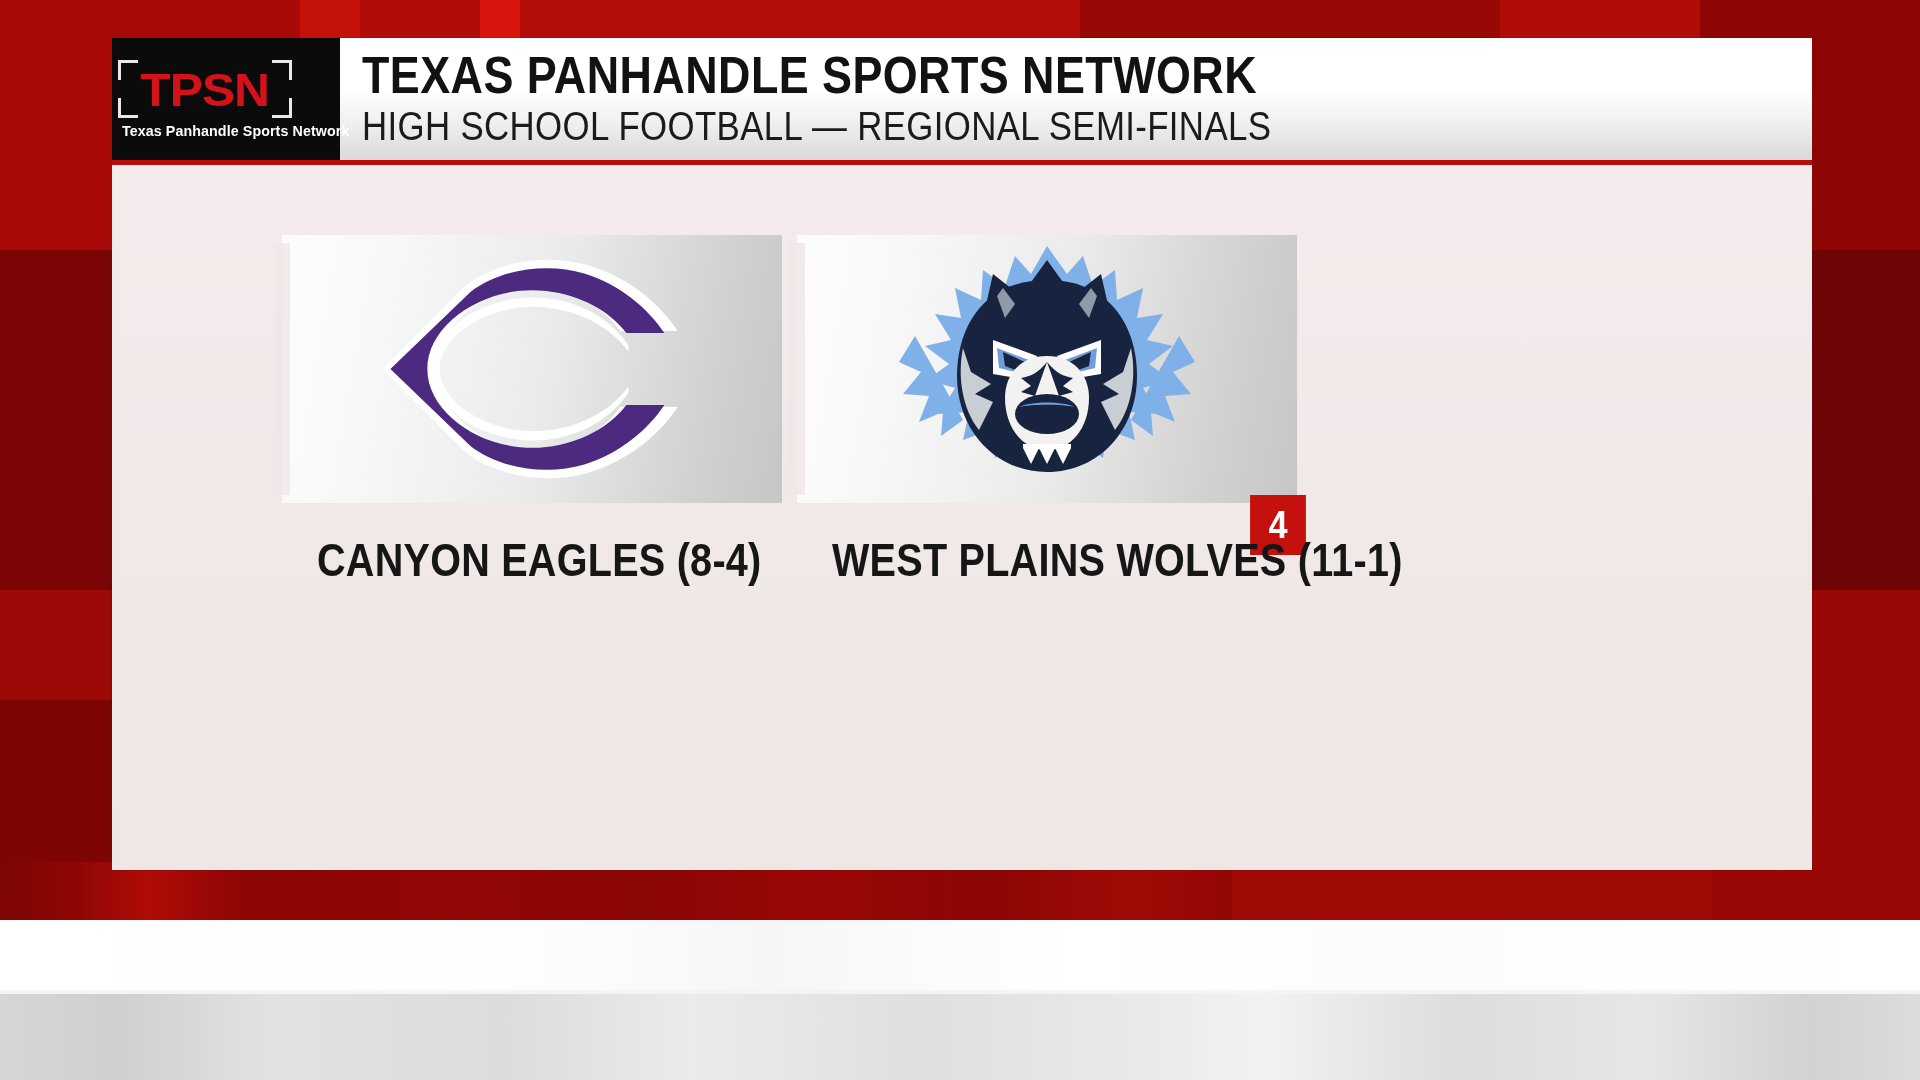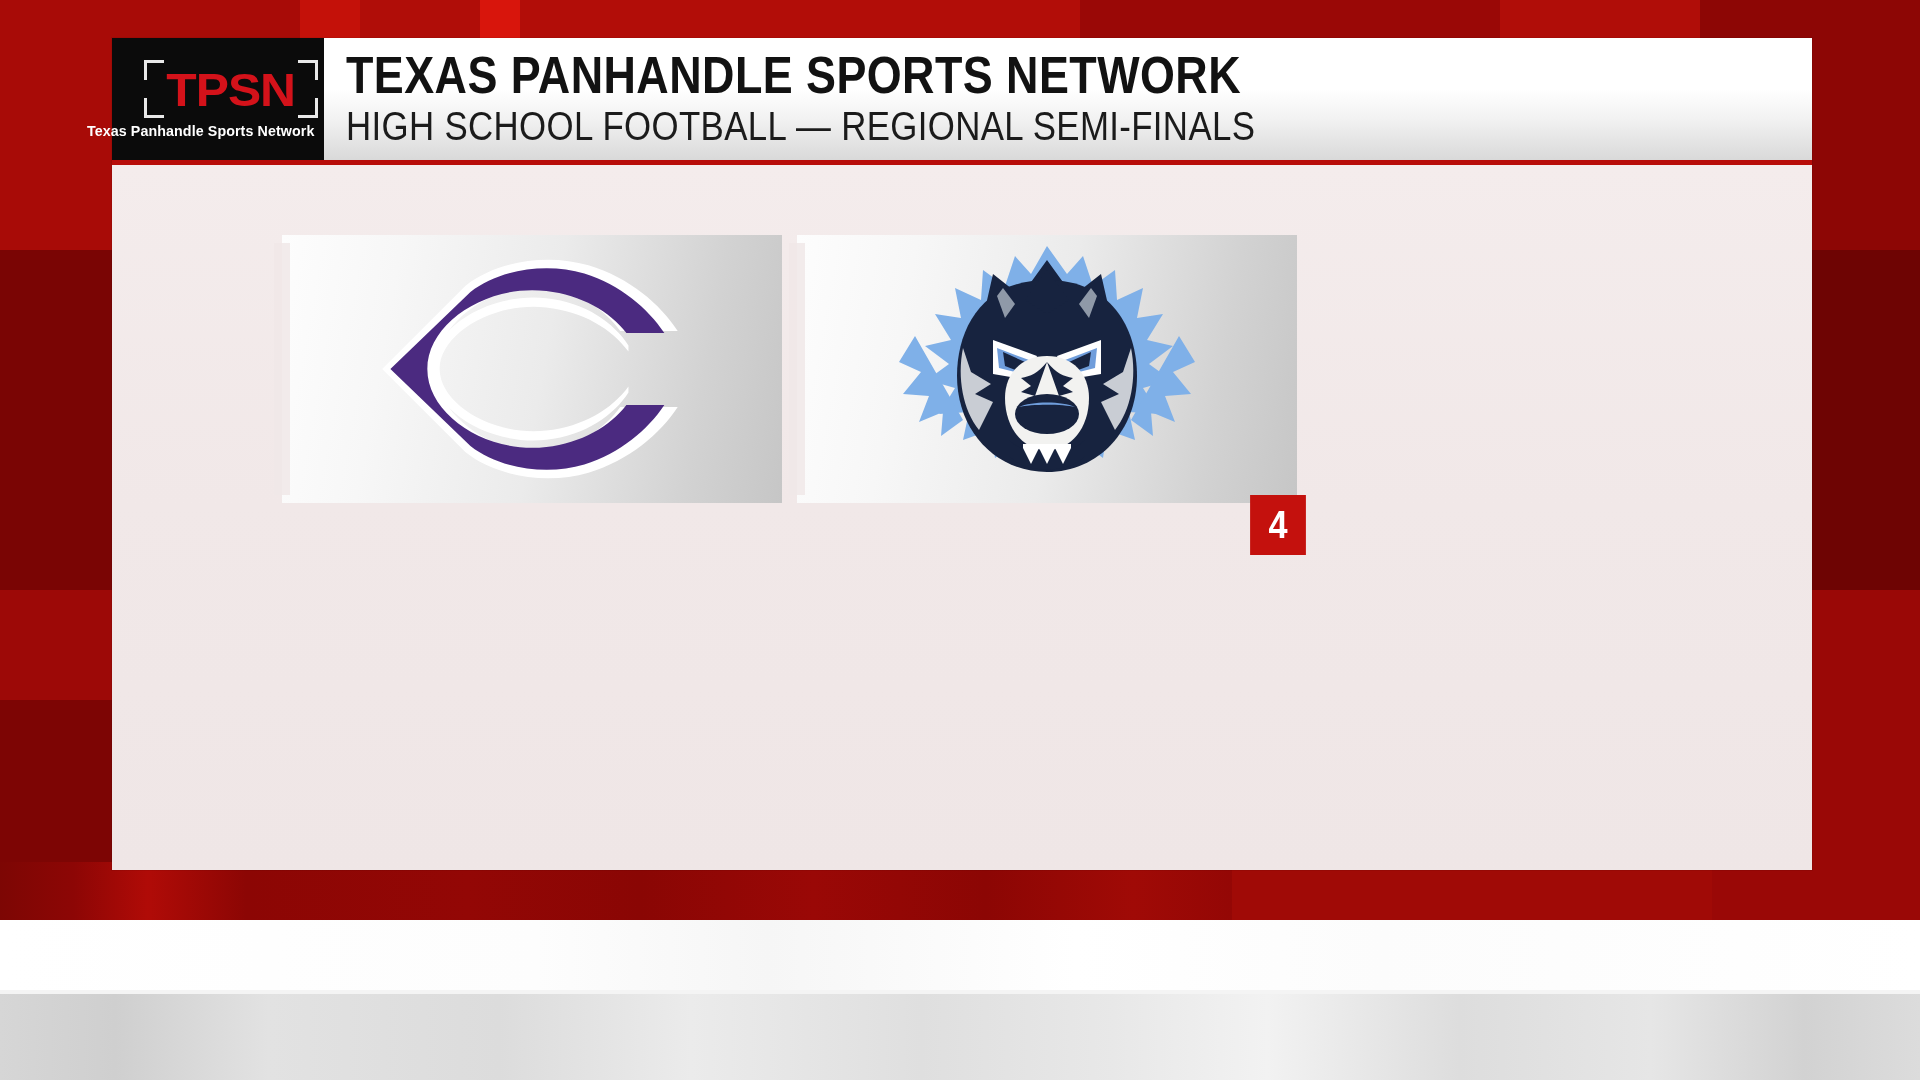--- a/index.html
+++ b/index.html
@@ -60,29 +60,28 @@
     position: relative;
     height: 122px;
     background: linear-gradient(180deg,#ffffff 0%,#ffffff 42%,#f2f2f2 66%,#d9d9d9 100%);
     border-bottom: 5px solid #b80d0a;
     display: flex;
     align-items: stretch;
   }
 
   
   #logo-plate {
-    width: 188px;
+    width: 228px;
     background: #0b0b0b;
     position: relative;
     flex: none;
     display: flex;
     flex-direction: column;
-    align-items: flex-end;
-    justify-content: center;
-    padding-left: 24px;
+    align-items: flex-start;
+    justify-content: center;
   }
   #logo-mark {
     position: relative;
     width: 186px;
     height: 62px;
     display: flex;
     align-items: center;
     justify-content: center;
   }
   #logo-word {
@@ -338,17 +337,21 @@
             <path d="M122 163 C134 157 166 157 178 163 C166 160 134 160 122 163 Z" fill="#6f9ddb"></path>
 
             <path d="M112 196 C126 212 174 212 188 196 L188 212 C172 230 128 230 112 212 Z" fill="#17233f"></path>
             <path d="M126 204 L134 220 L142 204 L150 220 L158 204 L166 220 L174 204 L174 200 L126 200 Z" fill="#ffffff"></path>
           </svg>
         </div>
 
         <div id="rank-badge">4</div>
       </div>
 
+      <div id="teamnames">
+        <div class="team-name" id="team-name-home">CANYON EAGLES (8-4)</div>
+        <div class="team-name" id="team-name-away">WEST PLAINS WOLVES (11-1)</div>
+      </div>
 
 
     </div>
   </div>
 </div>
 
 </body></html>

